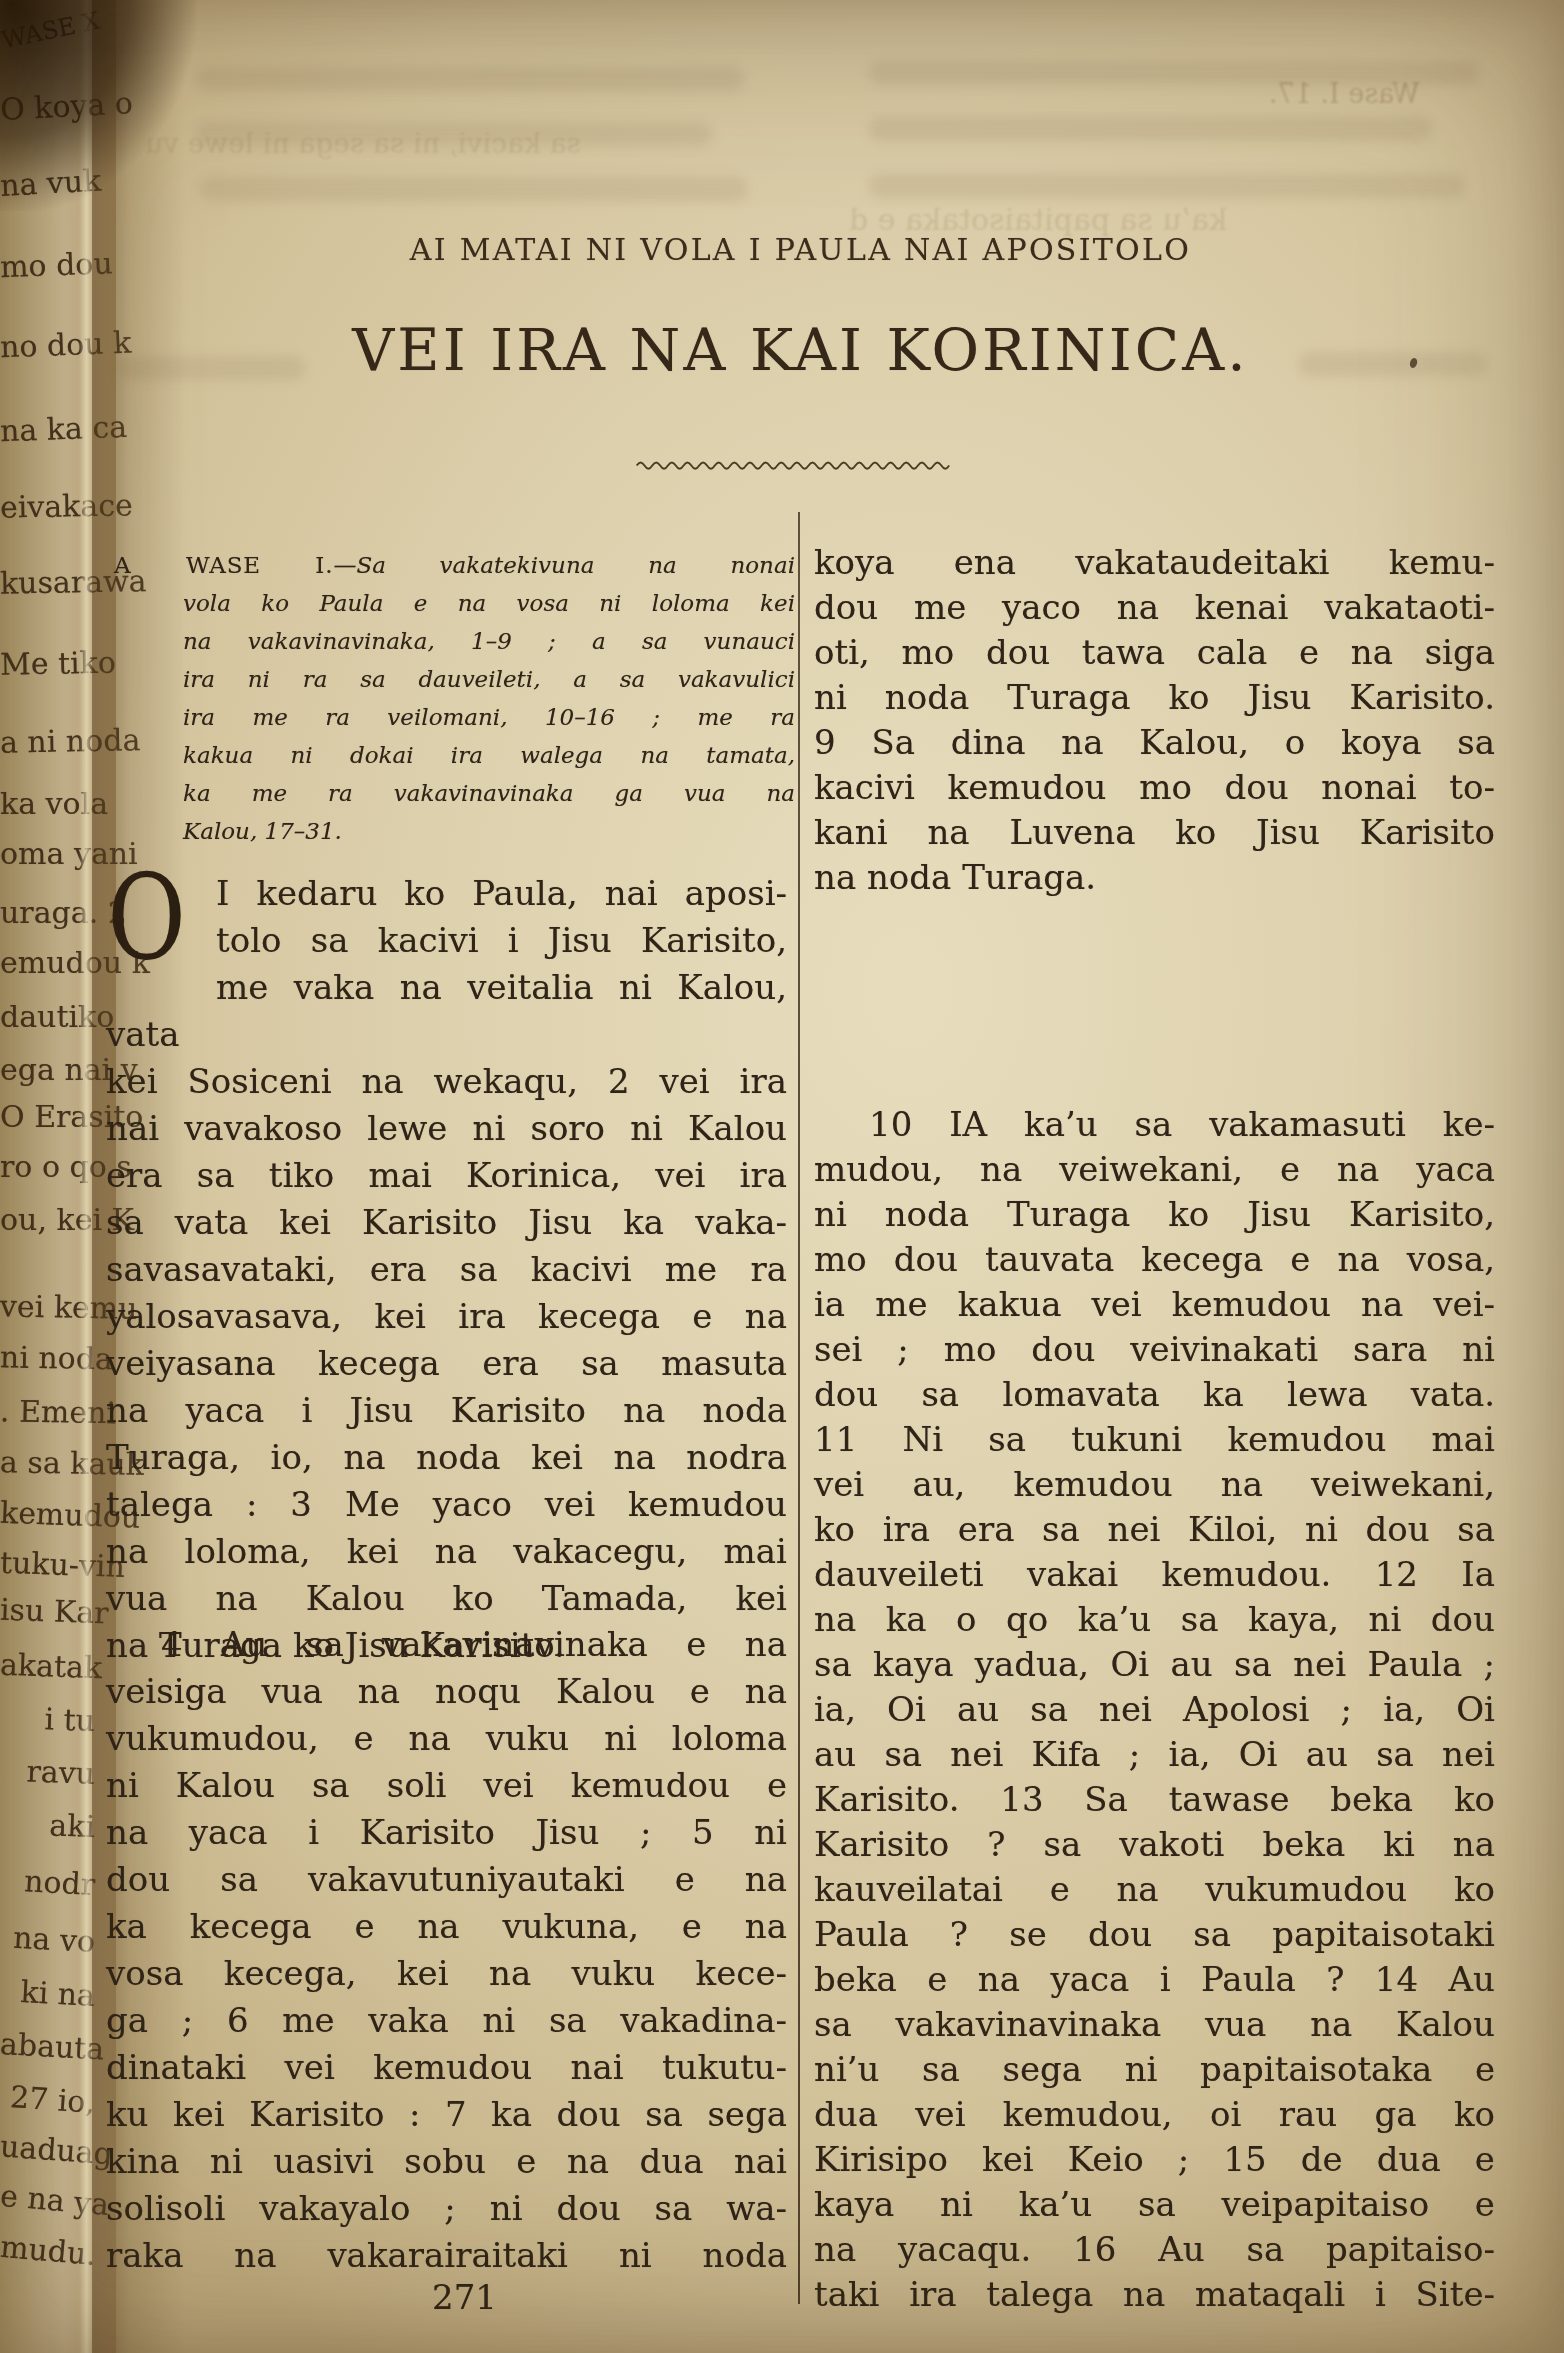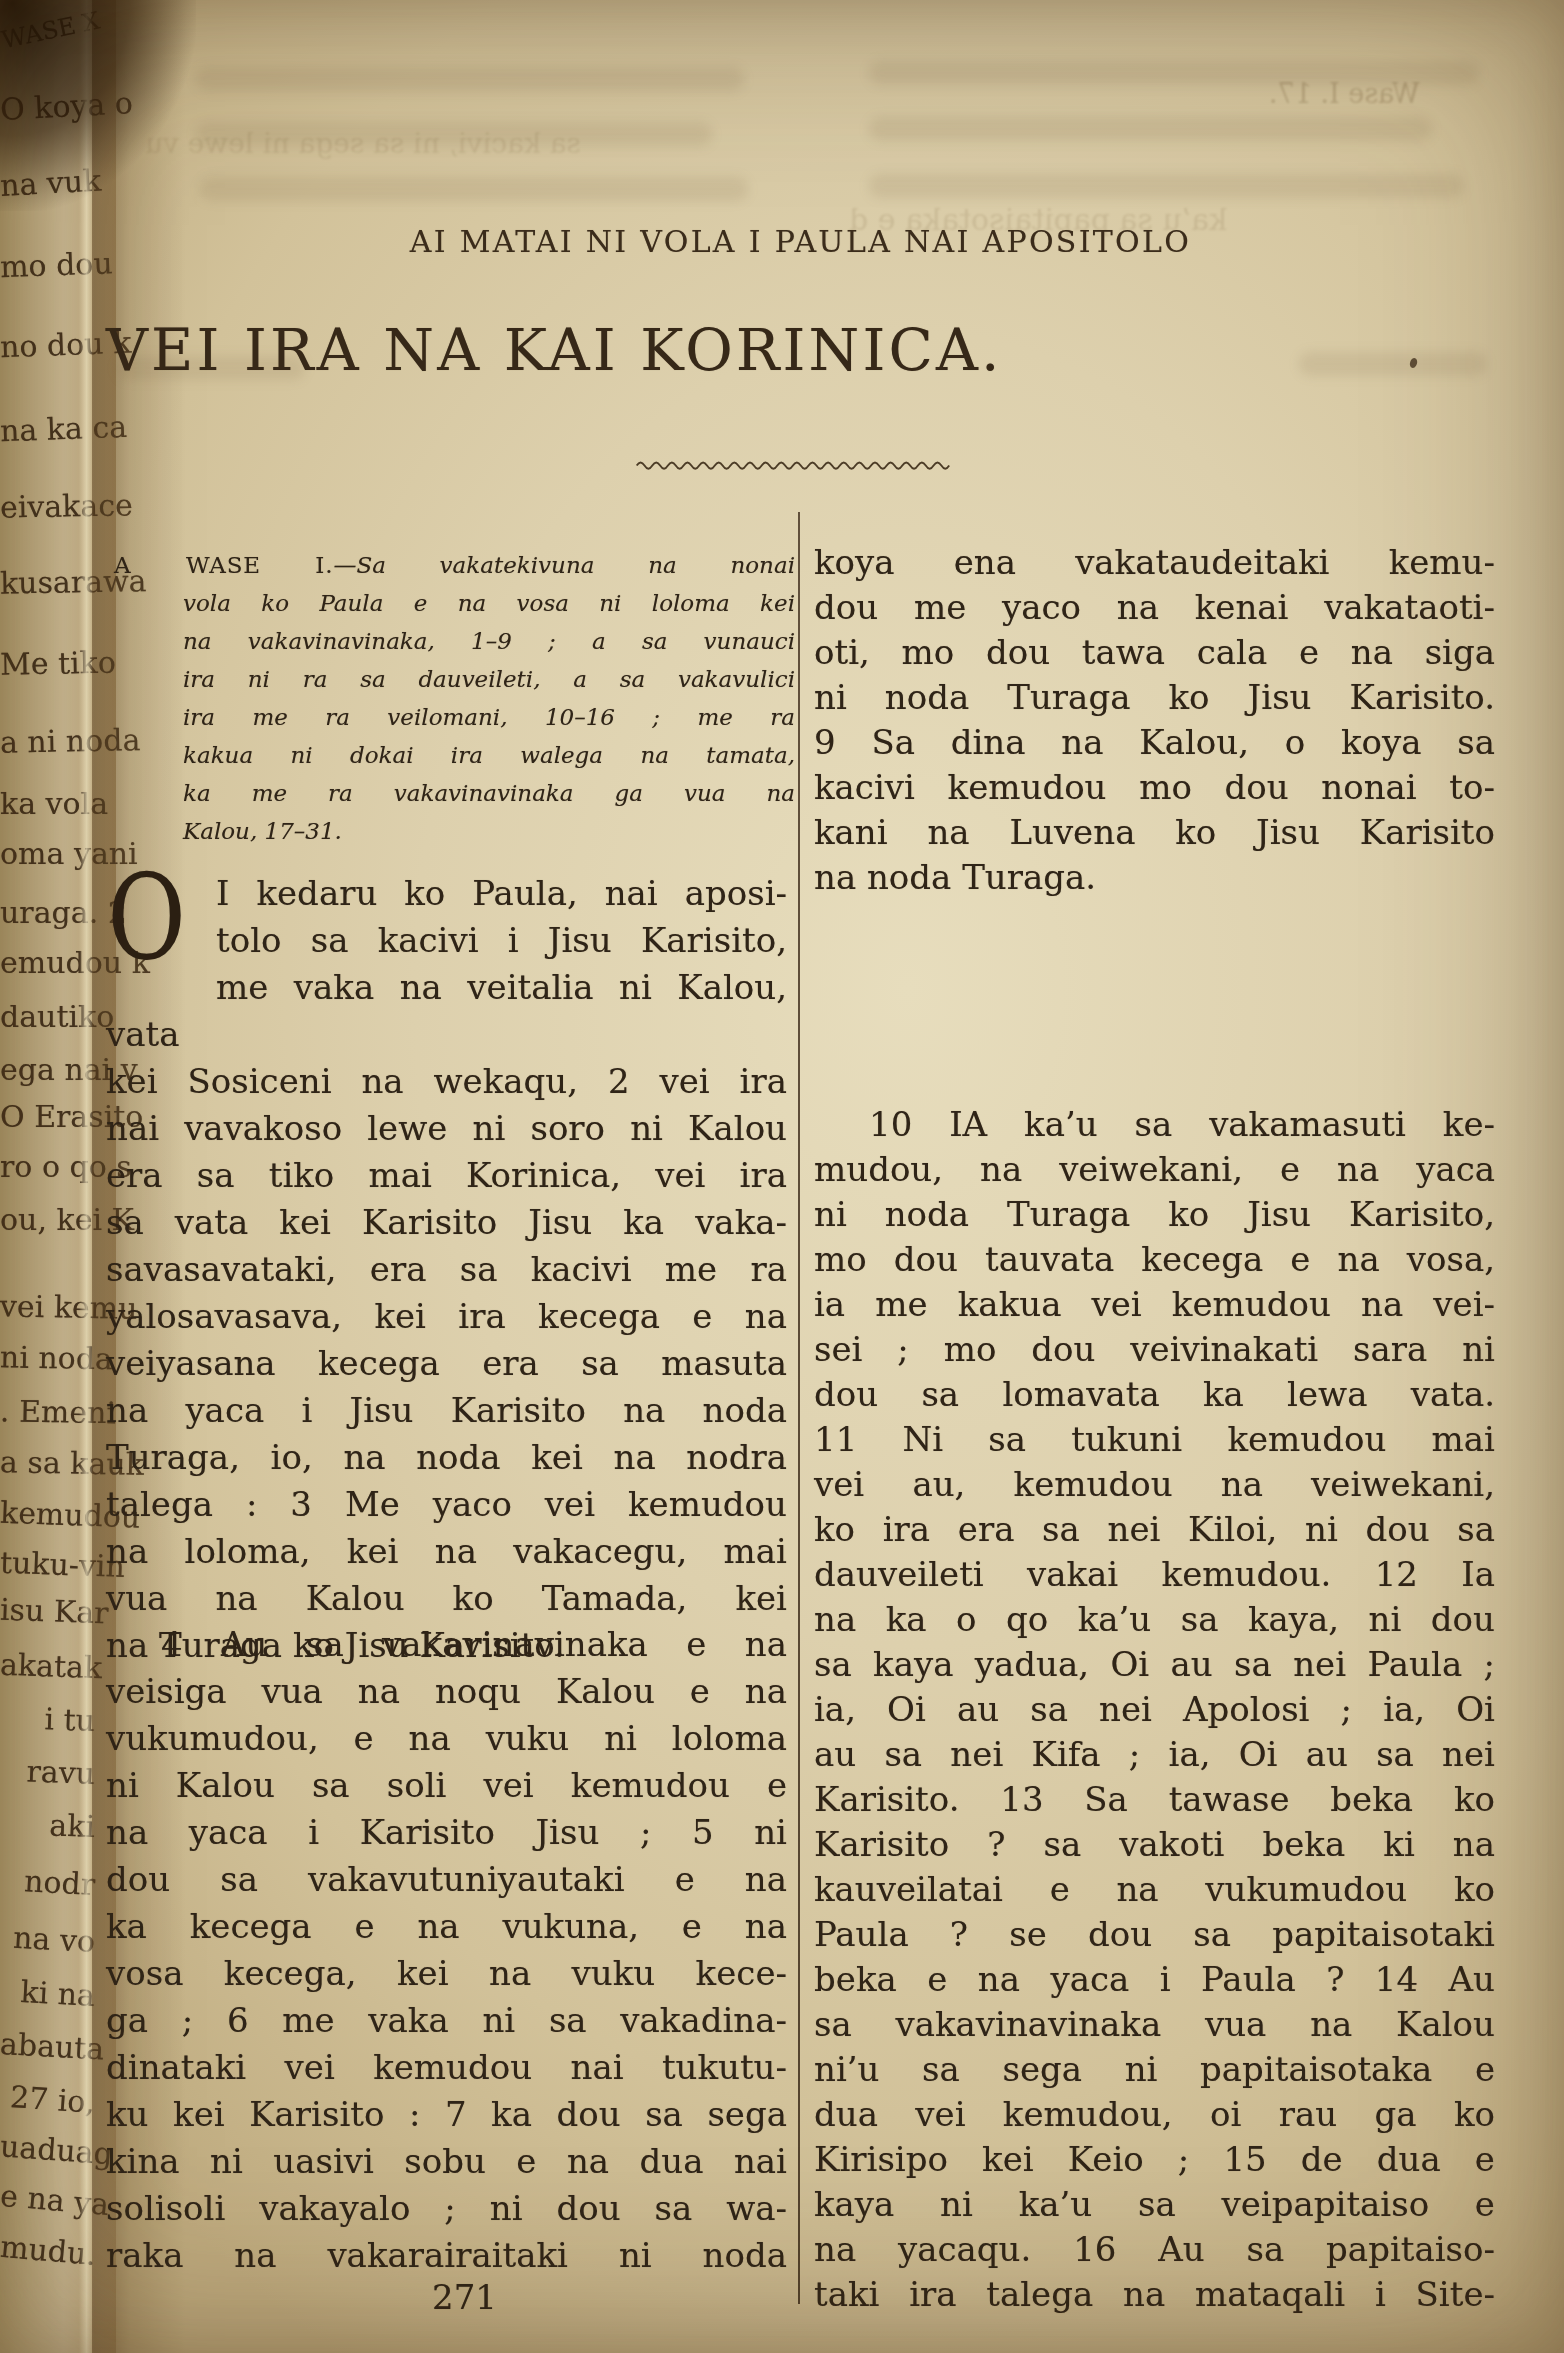--- a/index.html
+++ b/index.html
@@ -17,23 +17,23 @@
   .edge-light{position:absolute;left:79px;top:0;width:15px;height:2354px;pointer-events:none;
     background:linear-gradient(90deg,rgba(246,236,200,0),rgba(246,236,200,.72) 50%,rgba(246,236,200,0));}
   .corner-dark{position:absolute;left:-39px;top:-55px;width:235px;height:266px;pointer-events:none;
     background:radial-gradient(ellipse at 22% 22%, rgba(20,11,3,.95) 0%, rgba(40,24,8,.62) 45%, rgba(60,40,15,0) 72%);}
   .frag{position:absolute;left:0;width:95px;text-align:right;white-space:nowrap;
     font-size:30px;line-height:1;color:#44331f;text-shadow:0 0 0.8px rgba(68,51,31,.45);}
   .ghost{position:absolute;height:23.5px;border-radius:11.7px;background:rgba(112,90,56,.12);
     filter:blur(5.5px);pointer-events:none;}
   .bleed{position:absolute;transform:scaleX(-1);filter:blur(1.3px);color:#6e5631;
     white-space:nowrap;pointer-events:none;}
-  .title1{position:absolute;left:106px;width:1389px;top:224px;text-align:center;
+  .title1{position:absolute;left:106px;width:1389px;top:232px;text-align:center;
     font-size:30px;letter-spacing:2.3px;color:#3b2c1b;text-shadow:0 0 0.8px rgba(59,44,27,.4);}
-  .title2{position:absolute;left:106px;width:1389px;top:316px;text-align:left;
+  .title2{position:absolute;left:106px;width:1389px;top:316px;text-align:center;
     font-size:58px;letter-spacing:3.1px;color:#362818;text-shadow:0 0 0.8px rgba(54,40,24,.4);}
   .ink-dot{position:absolute;left:1410px;top:358px;width:7px;height:10.2px;border-radius:50%;
     background:#443категор;background:#44331f;transform:rotate(18deg);opacity:.8;}
   .squiggle{position:absolute;left:634px;top:457px;}
   .col{position:absolute;width:681px;font-size:34px;text-shadow:0 0 0.8px rgba(47,36,23,.38);}
   #summary{left:106px;top:546px;width:681px;font-size:23px;line-height:38px;font-style:italic;
     padding-left:69px;box-sizing:border-box;margin-left:8px;}
   #summary .hang{margin-left:-69px;}
   #summary .lead{font-style:normal;letter-spacing:0.8px;}
   #left-para1{left:106px;top:870px;line-height:47px;}

